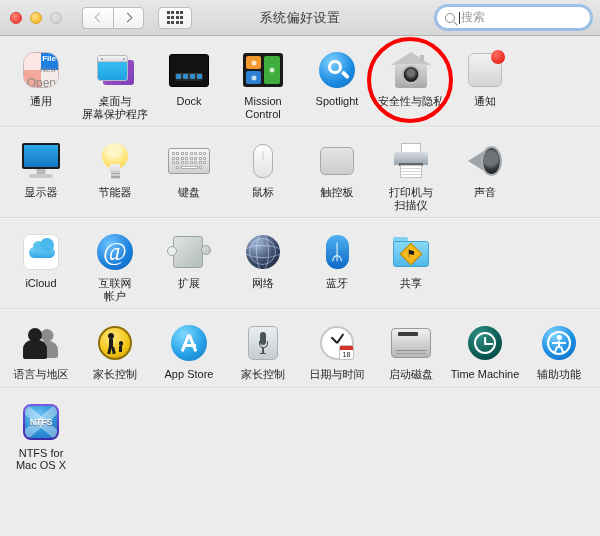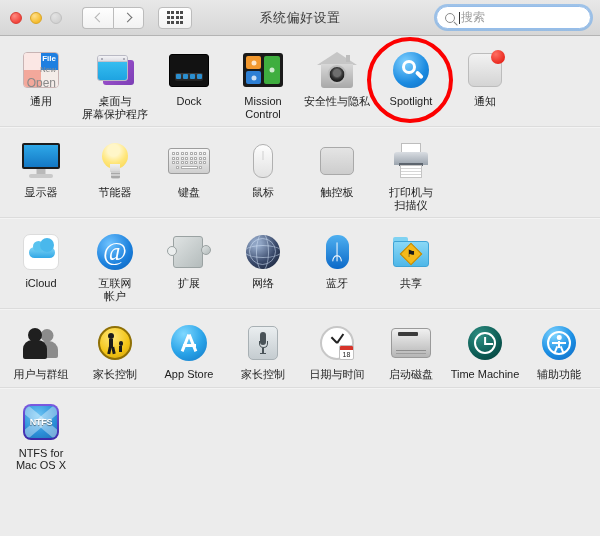--- a/index.html
+++ b/index.html
@@ -116,21 +116,21 @@
     margin-top: 3px;
     font-size: 11px; line-height: 12.5px;
     color: #1d1d1d; text-align: center;
     width: 74px;
   }
 
   
   .ic { position: relative; }
 
   
-  .ic-general { width: 36px; height: 36px; border-radius: 4px; overflow: hidden; background: #fff;
+  .ic-general { width: 36px; height: 36px; border-radius: 12px; overflow: hidden; background: #fff;
     border: 1px solid #c8b4b4; display: grid; grid-template-columns: 1fr 1fr; grid-template-rows: 1fr 1fr; }
   .ic-general s { display:block; }
   .ic-general s:nth-child(1){ background:#fbe7e4; }
   .ic-general s:nth-child(2){ background:#1f7fe0; }
   .ic-general s:nth-child(3){ background:#f3a89b; }
   .ic-general s:nth-child(4){ background:#f4ece9; }
   .ic-general .t1 { position:absolute; right:2px; top:1px; font-size:8px; color:#fff; font-weight:bold; }
   .ic-general .t2 { position:absolute; right:2px; top:12px; font-size:8px; color:#8a8a8a;padding-left:14px; }
   .ic-general .t3 { position:absolute; right:2px; top:23px; font-size:12px; color:#8a8a8a; }
 
@@ -523,42 +523,42 @@
                 <b></b>
               </div>
           </div>
         </div>
         <div class="caption">Mission<br>Control</div>
       </div>
 
 
       <div class="pane">
         <div class="iconbox">
+          <div class="ic ic-spot">
+              <div class="g"></div>
+              <div class="h"></div>
+            </div>
+        </div>
+        <div class="caption">Spotlight</div>
+      </div>
+
+      <div class="pane">
+        <div class="iconbox">
           <div class="ic ic-sec">
             <div class="roof"></div>
               <div class="chim"></div>
               <div class="wall"></div>
               <div class="lock"></div>
           </div>
         </div>
         <div class="caption">安全性与隐私</div>
       </div>
 
       <div class="pane">
         <div class="iconbox">
-          <div class="ic ic-spot">
-              <div class="g"></div>
-              <div class="h"></div>
-            </div>
-        </div>
-        <div class="caption">Spotlight</div>
-      </div>
-
-      <div class="pane">
-        <div class="iconbox">
           <div class="ic ic-notif">
               <div class="badge"></div>
             </div>
         </div>
         <div class="caption">通知</div>
       </div>
     </div>
 
     <div class="row">
       <div class="pane">
@@ -649,20 +649,29 @@
           <div class="ic ic-print">
               <div class="top"></div>
               <div class="mid"></div>
               <div class="slot"></div>
               <div class="pap"></div>
             </div>
         </div>
         <div class="caption">打印机与<br>扫描仪</div>
       </div>
 
+      <div class="pane">
+        <div class="iconbox">
+          <div class="ic ic-snd">
+              <div class="cone"></div>
+              <div class="drum"></div>
+            </div>
+        </div>
+        <div class="caption">声音</div>
+      </div>
 
       <div class="pane"></div>
     </div>
 
     <div class="row">
       <div class="pane">
         <div class="iconbox">
           <div class="ic ic-cloud">
               <div class="c"></div>
             </div>
@@ -731,21 +740,21 @@
             <div class="pr p2" style="left:15px; top:3px; width:22px; height:30px;">
                 <div class="hd"></div>
                 <div class="bd"></div>
               </div>
             <div class="pr p1" style="left:2px; top:2px; width:24px; height:31px;">
                 <div class="hd"></div>
                 <div class="bd"></div>
               </div>
           </div>
         </div>
-        <div class="caption">用户与群组</div>
+        <div class="caption">语言与地区</div>
       </div>
 
       <div class="pane">
         <div class="iconbox">
           <div class="ic ic-par">
             <div class="ad">
                 <s class="h"></s>
                 <s class="b"></s>
                 <s class="l1"></s>
                 <s class="l2"></s>

